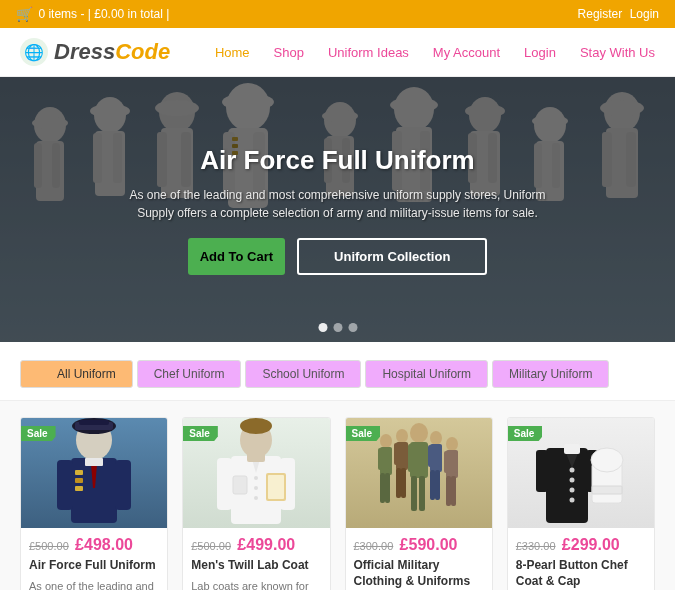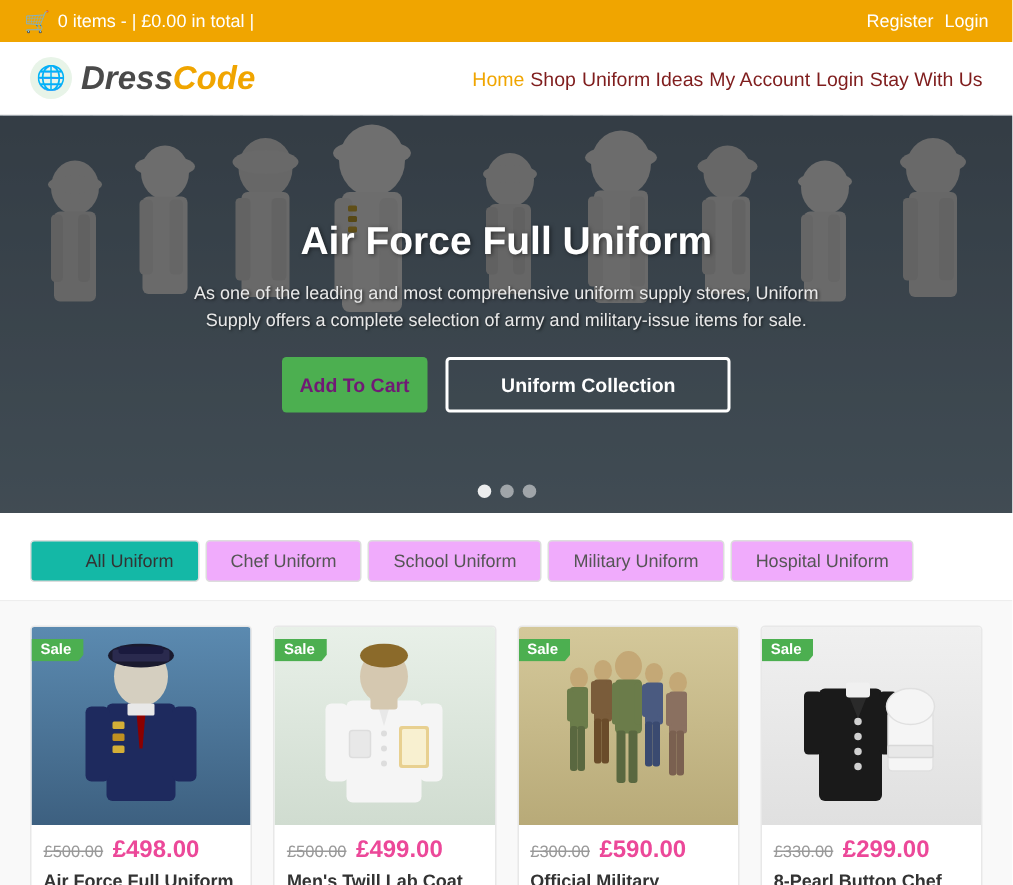--- a/index.html
+++ b/index.html
@@ -24,22 +24,22 @@
       display: flex;
       justify-content: space-between;
       align-items: center;
       padding: 10px 20px;
       border-bottom: 1px solid #eee;
     }
     .logo { display: flex; align-items: center; gap: 6px; }
     .logo-icon { width: 28px; height: 28px; border-radius: 50%; background: #e8f4e8; display: flex; align-items: center; justify-content: center; font-size: 16px; }
     .logo-text { color: #f0a500; font-size: 22px; font-weight: bold; font-style: italic; }
     .logo-text span { color: #4a4a4a; }
-    .nav-links { display: flex; gap: 4px; list-style: none; }
-    .nav-links a { text-decoration: none; color: #7f1d1d; font-size: 13px; }
+    .nav-links { display: flex; gap: 24px; list-style: none; }
+    .nav-links a { text-decoration: none; color: #ec4899; font-size: 13px; }
     .nav-links a.active { color: #f0a500; }
 
     
     .hero {
       position: relative;
       width: 675px;
       height: 265px;
       overflow: hidden;
       background: linear-gradient(rgba(0,0,0,0.25), rgba(0,0,0,0.25)),
                   repeating-linear-gradient(
@@ -78,21 +78,21 @@
     .hero-desc {
       color: #e8e8e8;
       font-size: 12px;
       line-height: 1.5;
       margin-bottom: 16px;
       text-shadow: 1px 1px 2px rgba(0,0,0,0.6);
     }
     .hero-buttons { display: flex; gap: 12px; justify-content: center; }
     .btn-cart {
       background: #4caf50;
-      color: #701a75;
+      color: #000000;
       border: none;
       padding: 9px 12px;
       border-radius: 3px;
       cursor: pointer;
       font-size: 13px;
       font-weight: bold;
     }
     .btn-uniform {
       background: transparent;
       color: #fff;
@@ -119,41 +119,41 @@
     .tabs { display: flex; gap: 4px; }
     .tab {
       padding: 6px 16px;
       border: 1px solid #ddd;
       border-radius: 3px;
       background: #f0abfc;
       cursor: pointer;
       font-size: 12px;
       color: #555;
     }
-    .tab.active { background: #14b8a6; color: #333; padding-left: 36px; }
+    .tab.active { background: #fdba74; color: #333; padding-left: 36px; }
 
     
     .products-section {
       padding: 16px 20px;
       background: #f9f9f9;
     }
     .products-grid {
       display: grid;
       grid-template-columns: repeat(4, 1fr);
       gap: 14px;
     }
     .product-card {
       background: #fff;
       border: 1px solid #e8e8e8;
       border-radius: 3px;
       overflow: hidden;
     }
     .product-image-wrap {
       position: relative;
-      height: 132px;
+      height: 110px;
       overflow: hidden;
       background: #f0f4f8;
       display: flex;
       align-items: center;
       justify-content: center;
     }
     .sale-badge {
       position: absolute;
       top: 8px; left: -2px;
       background: #4caf50;
@@ -316,22 +316,22 @@
     <div class="dot"></div>
     <div class="dot"></div>
   </div>
 </div>
 
 <div class="tabs-section">
   <div class="tabs">
     <button class="tab active">All Uniform</button>
     <button class="tab">Chef Uniform</button>
     <button class="tab">School Uniform</button>
+    <button class="tab">Hospital Uniform</button>
     <button class="tab">Military Uniform</button>
-    <button class="tab">Hospital Uniform</button>
   </div>
 </div>
 
 <div class="products-section">
   <div class="products-grid">
 
     <div class="product-card">
       <div class="product-image-wrap img-navy">
         <span class="sale-badge">Sale</span>
         <svg width="90" height="110" viewBox="0 0 90 110" xmlns="http://www.w3.org/2000/svg">

